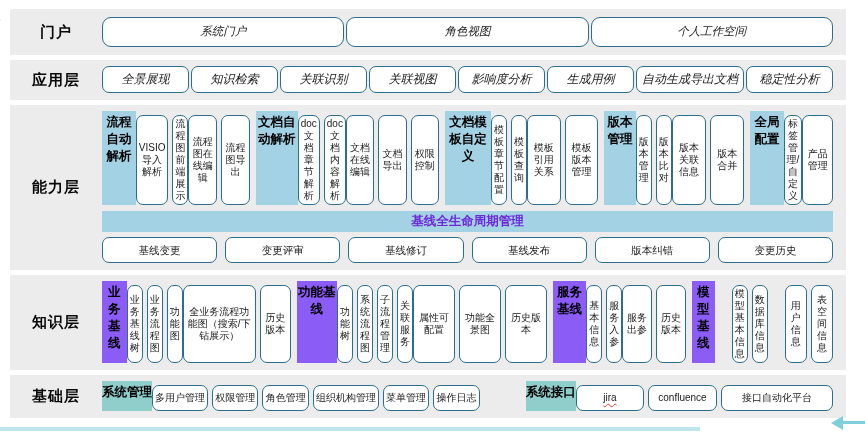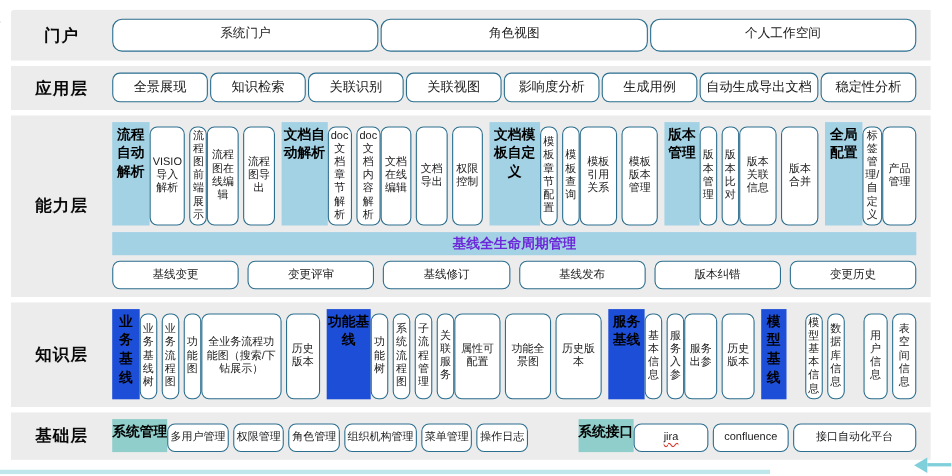--- a/index.html
+++ b/index.html
@@ -18,31 +18,31 @@
     font-weight:700; font-size:15px; color:#090909; letter-spacing:1px;border-radius:15px;
   }
   .band-content { flex:1; padding:6px 13px 7px 0; }
   .chip-row { display:flex; }
   .chip {
     background:#fff; border:1.5px solid #2b6e8e; border-radius:7px;
     flex:1 1 0; display:flex; align-items:center; justify-content:center;
     text-align:center; font-size:10px; line-height:1.2; color:#1a1a1a;
     padding:2px 2px; min-height:22px; box-sizing:border-box;
   }
-  .top-row { gap:2px; }
+  .top-row { gap:2px;font-style:italic; }
   .band-portal .band-content { padding-top:8px; padding-bottom:8px; }
   .band-portal .chip { min-height:30px; font-size:11.5px; border-radius:9px; }
   .band-app .chip { min-height:27px; font-size:12px; white-space:nowrap; padding:2px 5px; }
   .groups-row { display:flex; gap:6px; align-items:stretch; }
   .group { display:flex; flex-direction:row; }
   .group-header {
     font-weight:700; font-size:12.5px; text-align:center; padding:3px 0; color:#000;
   }
   .style-blue .group-header { background:#a3d2e5; }
-  .style-pale .group-header { background:#1d4ed8; }
+  .style-pale .group-header { background:#8b5cf6; }
   .style-teal .group-header { background:#8fcecb; }
   .chip-row.small { gap:4px; margin-top:4px; }
   .chip-row.small:nth-of-type(2) { flex:1; }
   .sub-band-header {
     background:#a3d2e5; font-weight:700; font-size:12.5px; text-align:center;
     padding:2px 0; margin-top:6px; color:#6d28d9;
   }
   .sub-band-row { gap:8px; margin-top:5px; }
   .sub-band-row .chip { min-height:26px; font-size:10.5px; }
   .band-knowledge .chip-row.small:last-child .chip { min-height:26px; }

